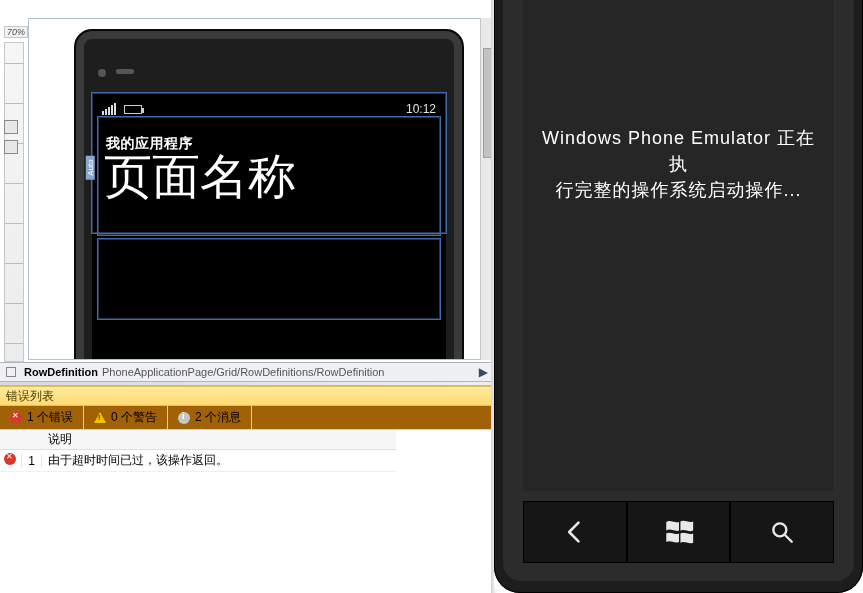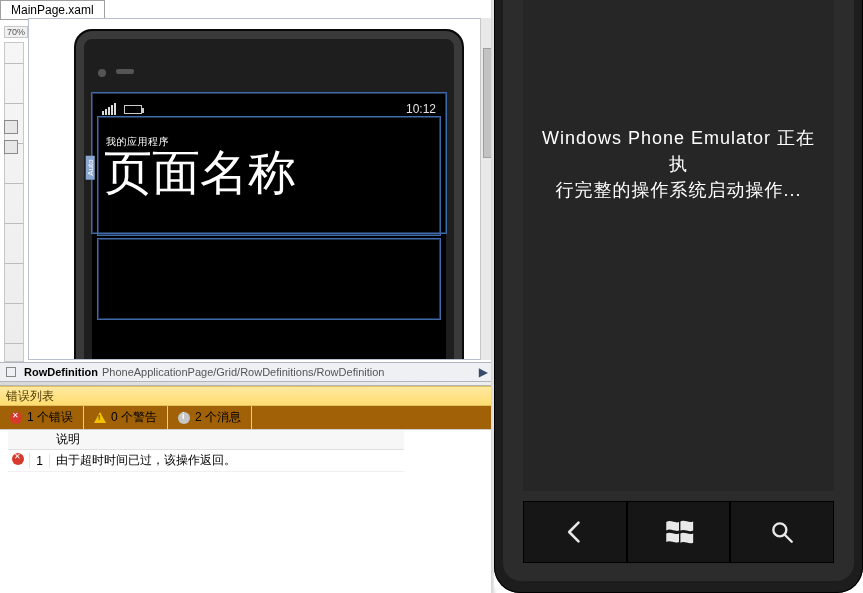--- a/index.html
+++ b/index.html
@@ -28,20 +28,21 @@
     }
     .zoom-ctrl {
       position: absolute;
       left: 4px; top: 26px;
       width: 24px;
       font-size: 9px;
       color: #555;
       text-align: center;
       border: 1px solid #c7c7c7;
       background: #f1f1f1;
+      font-style: italic;
     }
     .vruler {
       position: absolute;
       left: 4px; top: 42px;
       width: 20px; height: 320px;
       background: linear-gradient(to bottom, #f6f6f6, #ececec);
       border: 1px solid #c7c7c7;
     }
     .vruler .tick { position:absolute; left:0; right:0; height:1px; background:#bcbcbc; }
     .side-icons {
@@ -123,23 +124,23 @@
       position: absolute;
       left: -14px; top: 70px;
       background: #8aa7d2;
       color: #fff;
       font-size: 8px;
       transform: rotate(-90deg);
       padding: 0 4px;
     }
     .app-title {
       color: #fff;
-      font-size: 10px;
+      font-size: 14px;
       padding: 10px 14px 0 14px;
-      font-weight: 400;
+      font-weight: 700;
       letter-spacing: 0.5px;
     }
     .page-title {
       color: #fff;
       font-size: 48px;
       font-weight: 300;
       padding: 0 12px 10px 12px;
       line-height: 1.0;
       font-family: "Segoe UI Light","Segoe UI",sans-serif;
     }
@@ -199,21 +200,21 @@
       border-left:6px solid transparent; border-right:6px solid transparent;
       border-bottom:11px solid #f2c200;
       position:relative;
     }
     .ic-warn:after { content:"!"; color:#000; font-size:8px; position:absolute; left:-2px; top:1px; }
     .ic-info { background:#c6c6c6; position:relative; }
     .ic-info:after { content:"i"; color:#fff; font-size:9px; font-weight:bold; position:absolute; left:4px; top:-1px; }
 
     .err-table {
       position:absolute; left:0; top:430px; width:396px;
-      font-size:12px; color:#000;margin-left:8px;
+      font-size:12px; color:#000;
     }
     .err-table .hdr {
       display:flex; background:#f7f7f7; border-bottom:1px solid #dfdfdf; height:20px; align-items:center;
     }
     .err-table .col-ic { width:22px; border-right:1px solid #e5e5e5; }
     .err-table .col-n { width:20px; text-align:center; border-right:1px solid #e5e5e5; }
     .err-table .col-desc { flex:1; padding-left:6px; }
     .err-table .row {
       display:flex; height:22px; align-items:center;
       border-bottom:1px solid #f0f0f0;
@@ -259,21 +260,20 @@
       background:#161616; border:1px solid #000;
       color:#e8e8e8;
     }
     .hw-btn svg { fill:#e8e8e8; }
     .vgap { position:absolute; left:491px; top:0; width:6px; height:593px; background:linear-gradient(to right,#d3d3d3,#fff); }
   </style>
 </head>
 <body>
 
 <div class="left-pane">
-  <div class="file-tab">MainPage.xaml</div>
 
   <div class="zoom-ctrl">70%</div>
   <div class="vruler">
     <div class="tick" style="top:20px"></div>
       <div class="tick" style="top:60px"></div>
     <div class="tick" style="top:100px"></div>
       <div class="tick" style="top:140px"></div>
     <div class="tick" style="top:180px"></div>
       <div class="tick" style="top:220px"></div>
     <div class="tick" style="top:260px"></div>

